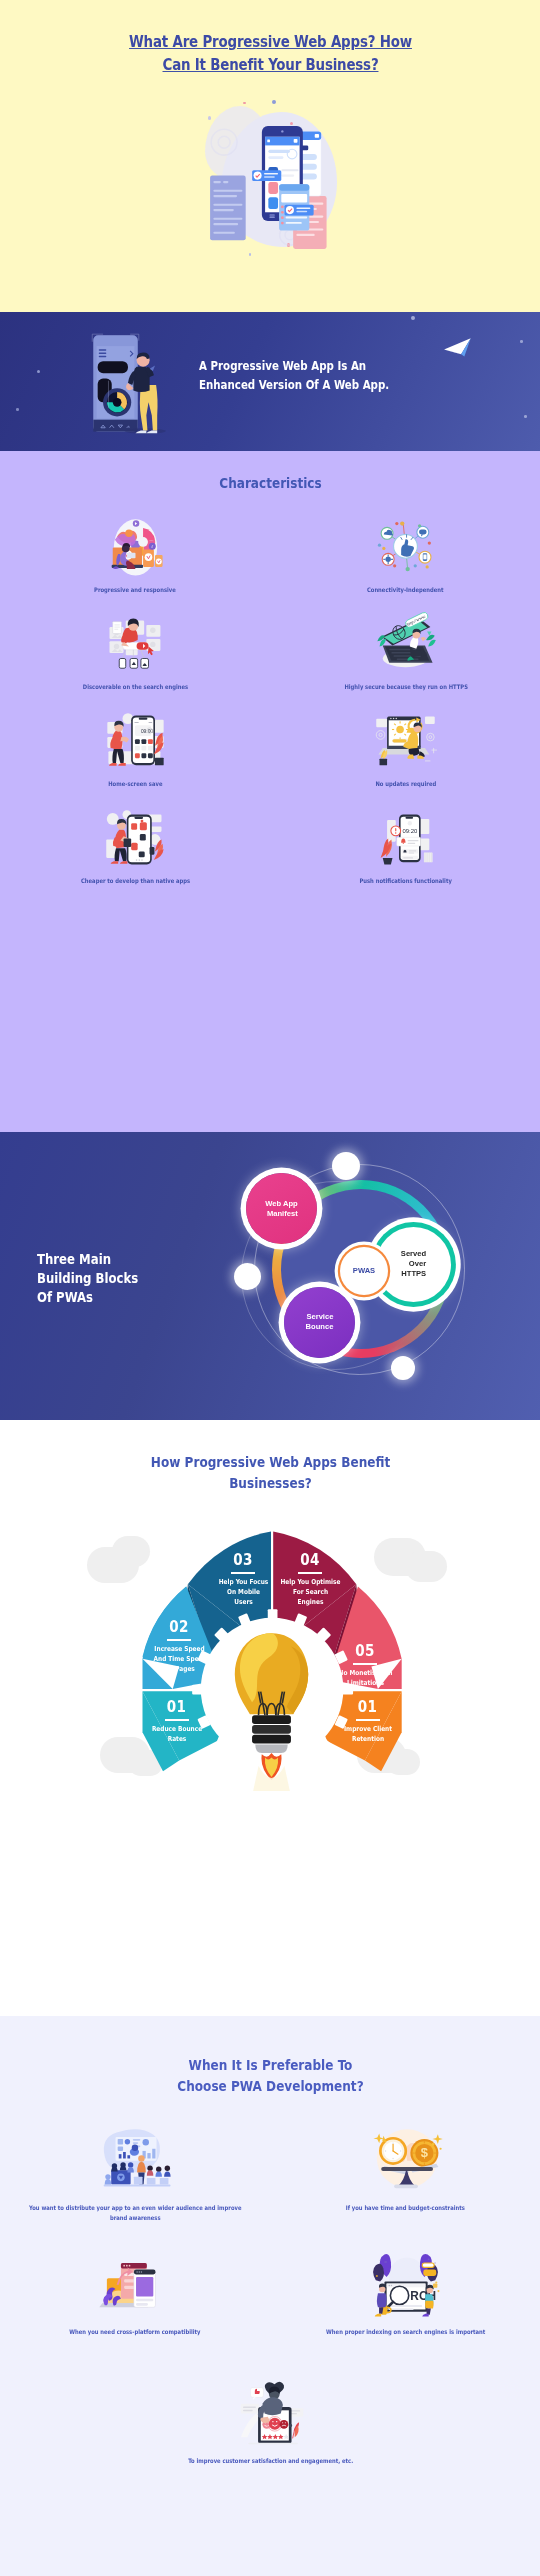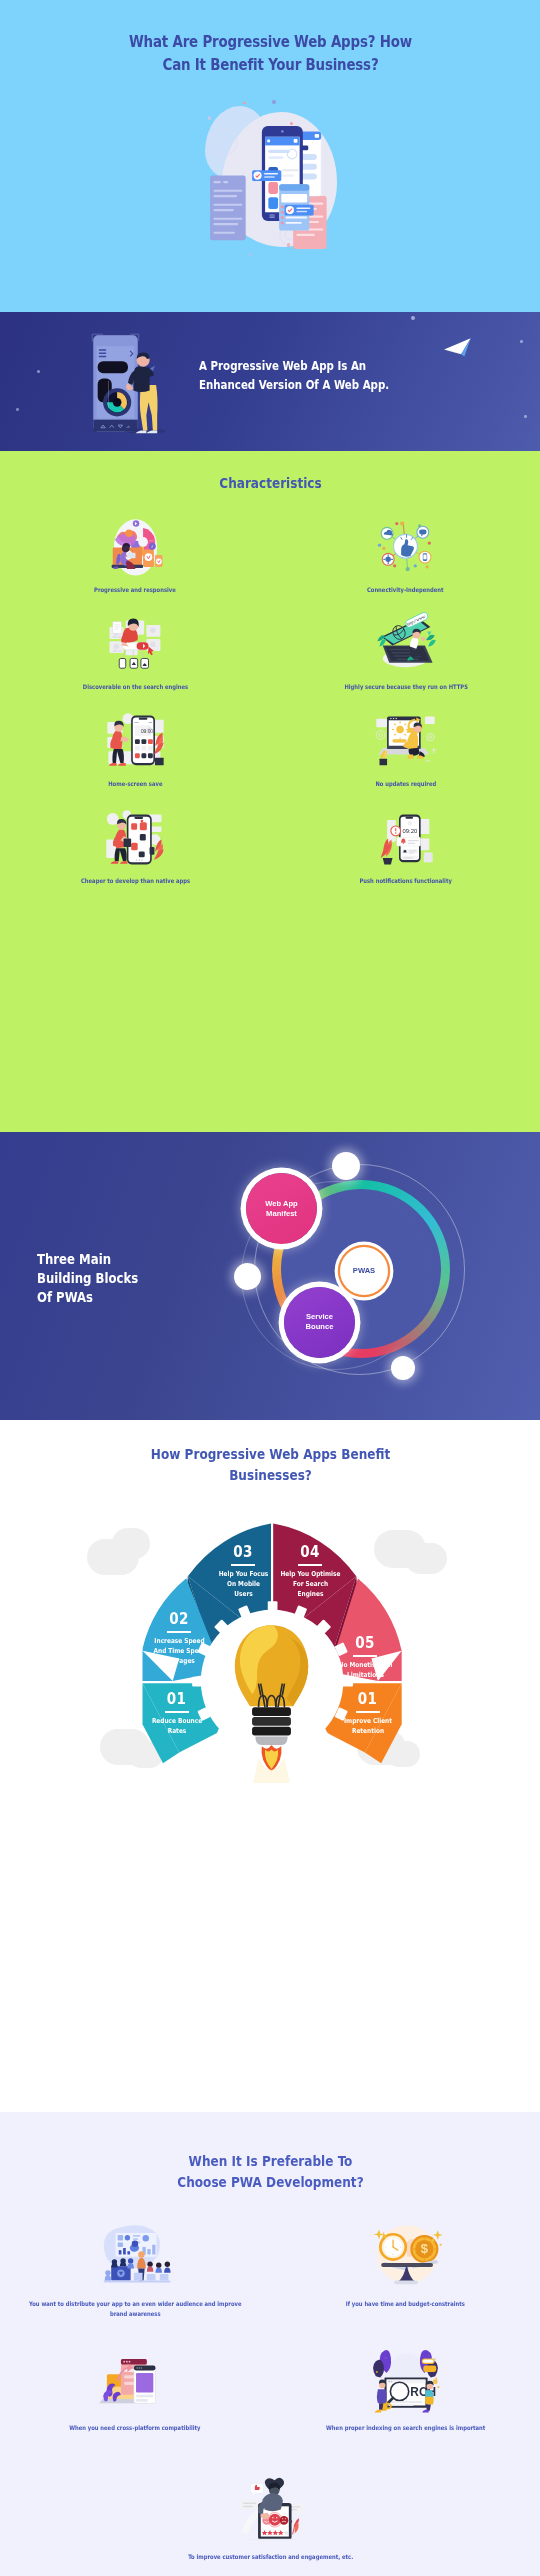--- a/index.html
+++ b/index.html
@@ -7,25 +7,25 @@
     width: 541px;
     font-family: "Liberation Sans", sans-serif;
     background: #f2f2fc;
     color: #3f51a8;
     -webkit-font-smoothing: antialiased;
   }
   .page { width: 541px; position: relative; overflow: hidden; }
 
   
   .sec { position: relative; width: 541px; }
-  .sec-hero      { background: #7dd3fc; height: 312px; padding-top: 31px; }
+  .sec-hero      { background: #fef9c3; height: 312px; padding-top: 31px; text-decoration: underline; }
   .sec-banner    { background: linear-gradient(115deg,#2c3280 0%,#343e91 45%,#4e5cad 100%); height: 139px; }
-  .sec-char      { background: #bef264; height: 681px; padding-top: 21.6px; }
+  .sec-char      { background: #c4b5fd; height: 681px; padding-top: 21.6px; }
   .sec-blocks    { background: linear-gradient(110deg,#343d8f 0%,#3b458f 35%,#515fb0 100%); height: 288px; }
-  .sec-benefit   { background: #ffffff; height: 692px; padding-top: 24px; }
+  .sec-benefit   { background: #ffffff; height: 596px; padding-top: 32px; }
   .sec-pref      { background: #f0f1fd; height: 615px; padding-top: 39px; }
 
   
   .hero-title {
     text-align: center;
     font-family: "Liberation Sans Narrow", "DejaVu Sans Condensed", "Liberation Sans", sans-serif;
     font-weight: bold;
     font-size: 16px;
     line-height: 1.42;
     letter-spacing: -0.2px;
@@ -106,21 +106,21 @@
   .char-cell { height: 97px; display: flex; flex-direction: column; align-items: center; justify-content: flex-start; }
   .char-art  { width: 65px; height: 61px; position: relative; margin-bottom: 7.6px; }
 
   
   .blocks-inner { position: relative; height: 100%; }
   .blocks-copy  { position: absolute; left: 37px; top: 118px; width: 135px; }
   .blocks-art   { position: absolute; left: 234px; top: 19.5px; width: 259px; height: 254px; }
   .bubble {
     position: absolute; border-radius: 50%;
     display: flex; align-items: center; justify-content: center;
-    text-align: center; color: #fff; font-weight: bold;
+    text-align: right; color: #fff; font-weight: bold;
     font-family: "Liberation Sans", sans-serif; font-size: 7.6px; line-height: 1.3;
     box-shadow: 0 0 0 5.4px #fff, 0 0 12px 5.4px rgba(255,255,255,.40);
   }
   .bubble.manifest { width:71px; height:71px; left:12px; top:21.6px;
       background: linear-gradient(150deg,#e9418e,#e0327f); }
   .bubble.workers  { width:71px; height:71px; left:50px; top:135px;
       background: linear-gradient(150deg,#9340cf,#7b2fc0); }
   .bubble.https    { width:75px; height:75px; left:142px; top:75px;
       background:#ffffff; color:#272727;
       box-shadow: 0 0 0 4.9px #10c5a4, 0 0 0 9.7px #fff, 0 0 12px 6.5px rgba(255,255,255,.35); }
@@ -750,20 +750,25 @@
         <div class="bubble manifest">
           <span><span>Web App</span><br>
           <span>Manifest</span></span>
         </div>
 
         <div class="bubble workers">
           <span><span>Service</span><br>
           <span>Bounce</span></span>
         </div>
 
+        <div class="bubble https">
+          <span><span>Served</span><br>
+          <span>Over</span><br>
+          <span>HTTPS</span></span>
+        </div>
 
         <div class="bubble pwas">
           <span>PWAS</span>
         </div>
       </div>
     </div>
   </section>
 
   <section class="sec sec-benefit">
     <h2 class="sec-title">

